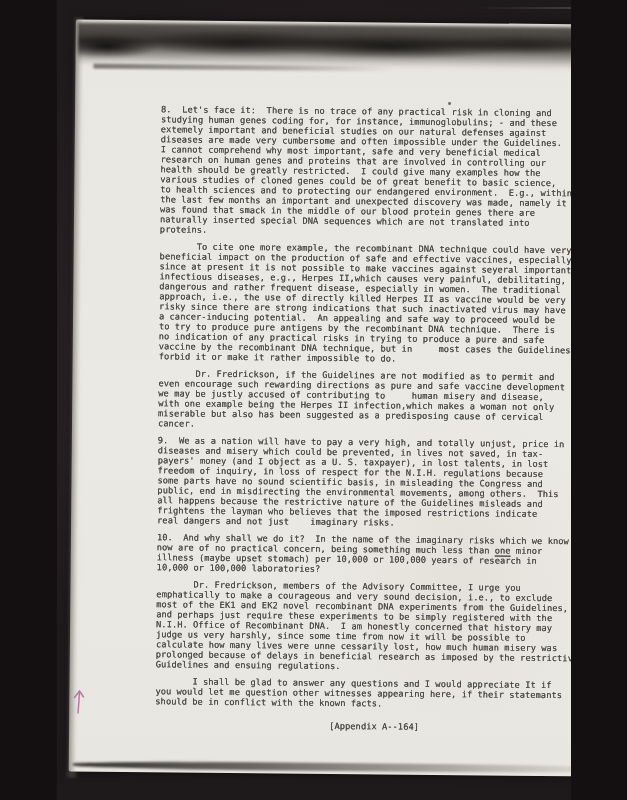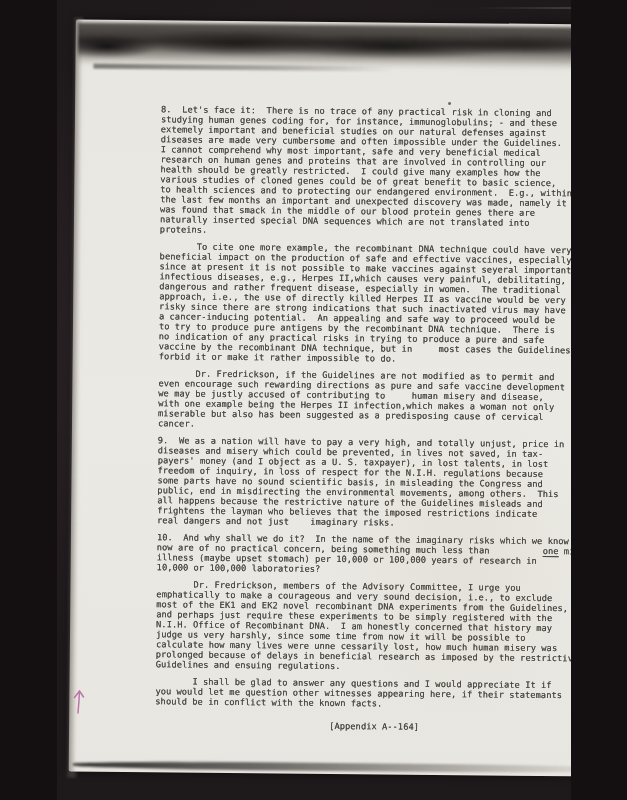--- a/index.html
+++ b/index.html
@@ -49,21 +49,21 @@
   .speck { position:absolute; background:#4c4945; border-radius:50%; opacity:0.8; }
   .speck.s1 { left:373px; top:79px; width:3px; height:3px; }
   .speck.s2 { left:520px; top:56px; width:6px; height:2px; }
   .speck.s3 { left:563px; top:43px; width:3px; height:3px; }
   .text-block {
     position:absolute; left:86px; top:84px; width:438px;
     color:#4a4845; font-size:8.7px; line-height:10px; letter-spacing:0.05px;
     text-shadow:0 0 0.5px rgba(72,70,66,0.85);
   }
   .text-block p { margin:0 0 7px 0; white-space:pre-wrap; }
-  .uword { text-decoration:underline; text-underline-offset:1.5px;margin-left:48px; }
+  .uword { text-decoration:underline; text-underline-offset:1.5px; }
   .footer-line { text-align:center; margin-top:13px !important; }
   .pink-mark { position:absolute; left:13px; top:687px; width:20px; height:28px; }
 </style>
 </head>
 <body>
 
 <div class="photo">
   <div class="bg-seam"></div>
 
   <div class="page">

